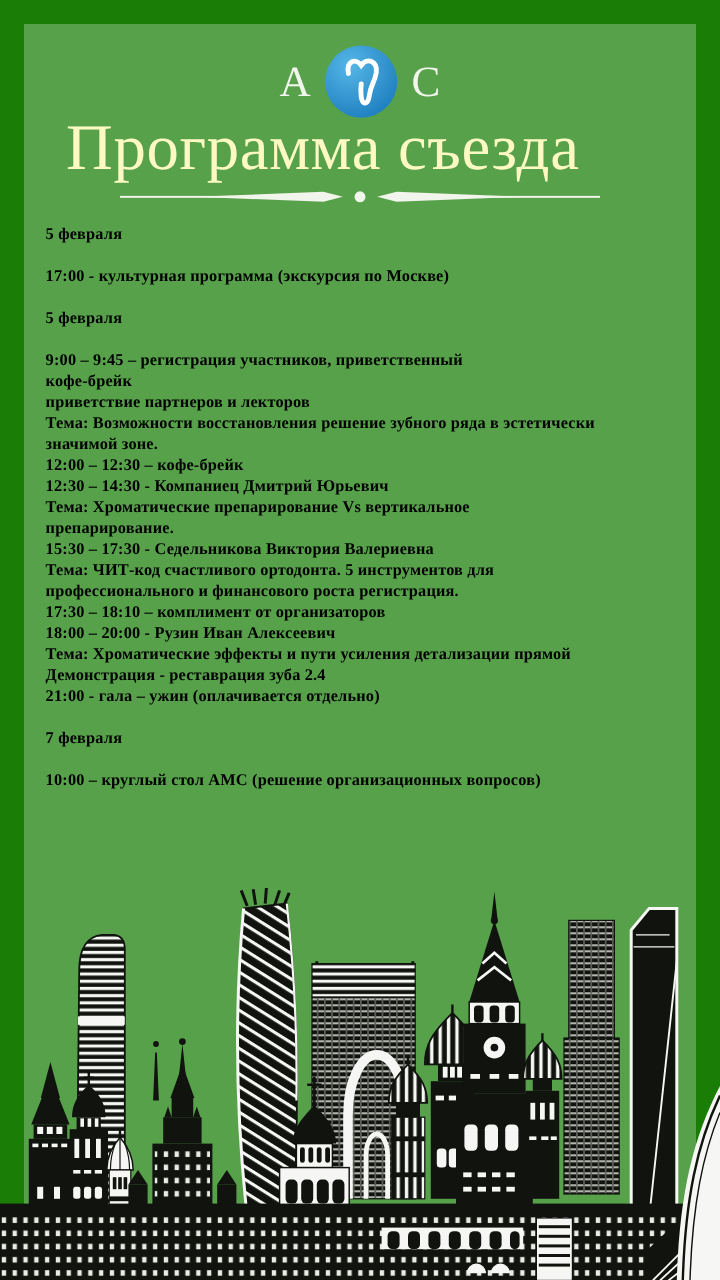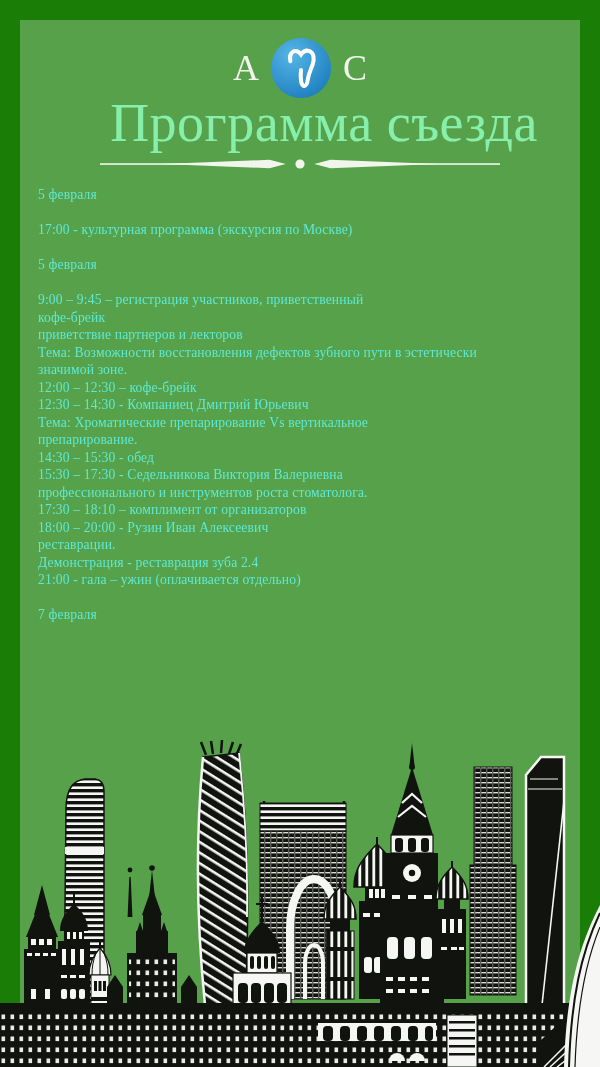--- a/index.html
+++ b/index.html
@@ -15,28 +15,28 @@
   .header{position:absolute;left:0;top:36px;width:600px;text-align:center;}
   .logo-row{
     display:flex;align-items:center;justify-content:center;gap:11px;
     height:64px;
   }
   .logo-letter{
     color:#f2f5ec;font-size:36px;line-height:64px;font-weight:400;
   }
   .logo-circle{width:62px;height:62px;display:block;}
   .title{
-    position:absolute;left:0;top:94px;width:538px;text-align:right;
-    color:#86efac;font-size:54px;line-height:58px;font-weight:400;
+    position:absolute;left:0;top:94px;width:538px;text-align:center;
+    color:#fef9c3;font-size:54px;line-height:58px;font-weight:400;
     letter-spacing:0.5px;white-space:nowrap;
   }
   .divider{position:absolute;left:100px;top:155px;}
   .schedule{
     position:absolute;left:38px;top:186px;right:22px;
-    color:#5eead4;font-size:13.6px;font-weight:400;line-height:17.5px;
+    color:#000000;font-size:13.6px;font-weight:700;line-height:17.5px;
     letter-spacing:0.15px;
   }
   .schedule .date{margin-bottom:17.5px;white-space:nowrap;}
   .schedule .sec{margin-bottom:17.5px;}
   .schedule .line{white-space:nowrap;}
   #skyline{position:absolute;left:0;bottom:0;width:600px;height:330px;display:block;}
 </style>
 </head>
 <body>
 
@@ -78,39 +78,42 @@
         <div class="line">17:00 - культурная программа (экскурсия по Москве)</div>
       </div>
   </div>
 
   <div class="sec">
     <div class="date">5 февраля</div>
     <div class="lines">
         <div class="line">9:00 – 9:45 – регистрация участников, приветственный</div>
         <div class="line">кофе-брейк</div>
         <div class="line">приветствие партнеров и лекторов</div>
-        <div class="line">Тема: Возможности восстановления дефектов зубного пути в эстетически</div>
+        <div class="line">Тема: Возможности восстановления решение зубного ряда в эстетически</div>
         <div class="line">значимой зоне.</div>
         <div class="line">12:00 – 12:30 – кофе-брейк</div>
         <div class="line">12:30 – 14:30 - Компаниец Дмитрий Юрьевич</div>
         <div class="line">Тема: Хроматические препарирование Vs вертикальное</div>
         <div class="line">препарирование.</div>
-        <div class="line">14:30 – 15:30  - обед</div>
         <div class="line">15:30 – 17:30 - Седельникова Виктория Валериевна</div>
-        <div class="line">профессионального и инструментов роста стоматолога.</div>
+        <div class="line">Тема: ЧИТ-код счастливого ортодонта. 5 инструментов для</div>
+        <div class="line">профессионального и финансового роста регистрация.</div>
         <div class="line">17:30 – 18:10 – комплимент от организаторов</div>
         <div class="line">18:00 – 20:00 - Рузин Иван Алексеевич</div>
-        <div class="line">реставрации.</div>
+        <div class="line">Тема: Хроматические эффекты и пути усиления детализации прямой</div>
         <div class="line">Демонстрация - реставрация зуба 2.4</div>
         <div class="line">21:00 - гала – ужин (оплачивается отдельно)</div>
       </div>
   </div>
 
   <div class="sec">
     <div class="date">7 февраля</div>
+    <div class="lines">
+        <div class="line">10:00 – круглый стол АМС (решение организационных вопросов)</div>
+      </div>
   </div>
 </div>
 
 <svg id="skyline" viewBox="0 0 600 330">
   <defs>
     <pattern id="pHS" width="6" height="6" patternUnits="userSpaceOnUse">
       <rect width="6" height="6" fill="#10130e"></rect>
         <rect y="1.4" width="6" height="2.6" fill="#f6f7f4"></rect>
     </pattern>
     <pattern id="pVS" width="7" height="7" patternUnits="userSpaceOnUse">

